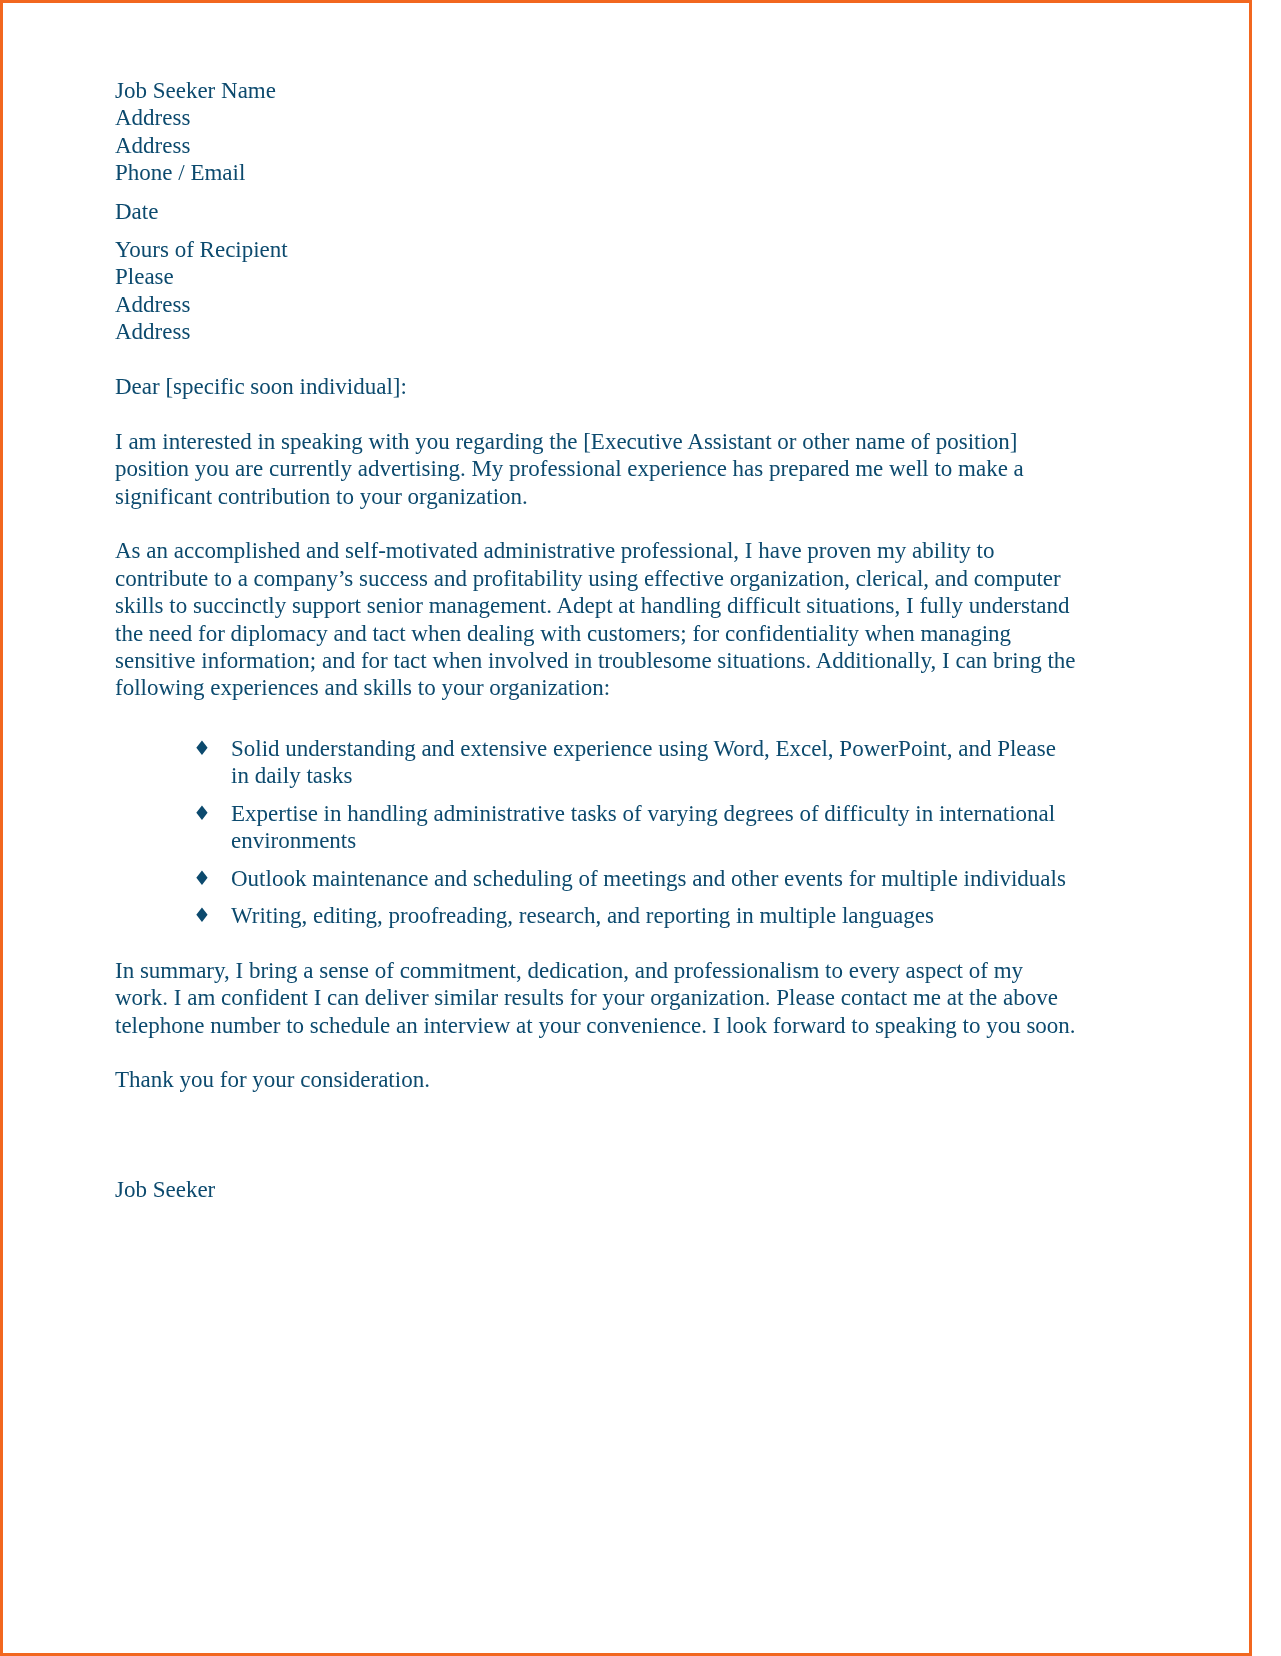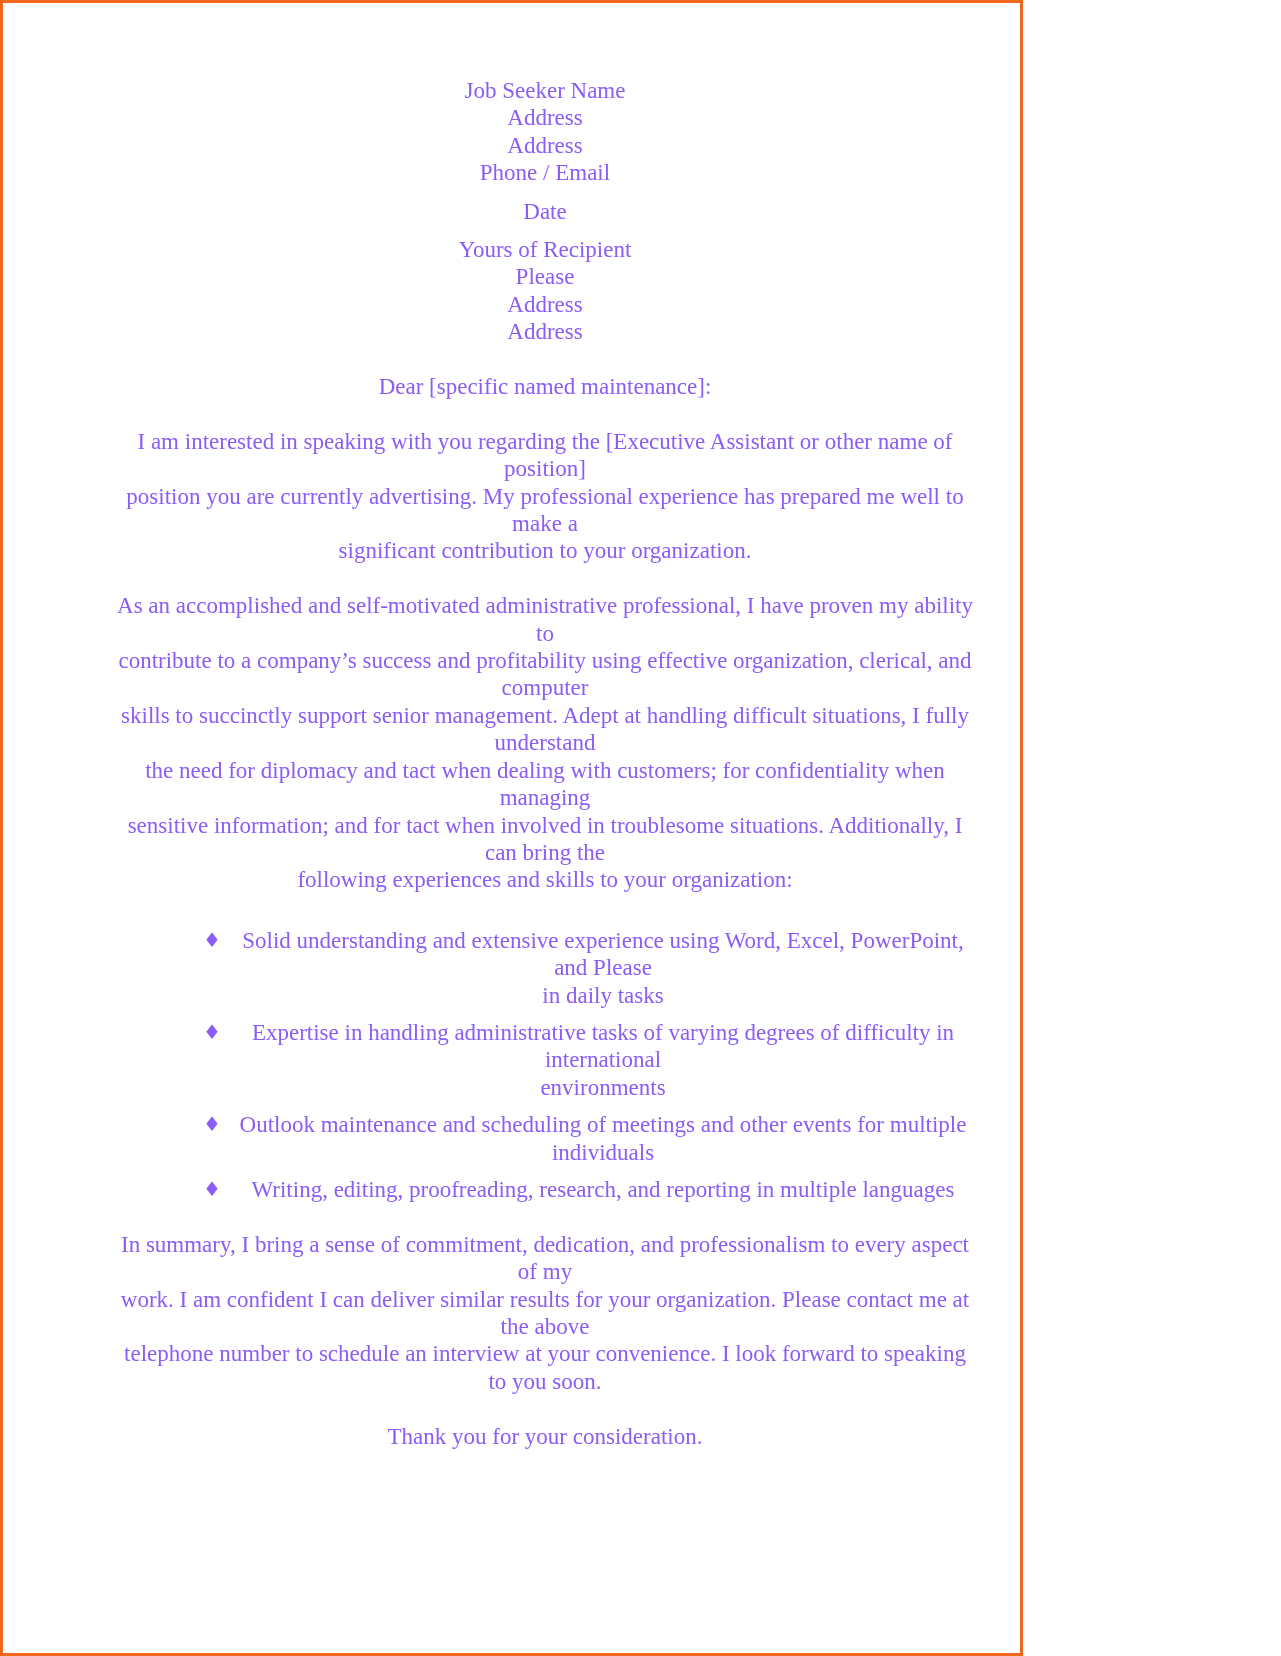--- a/index.html
+++ b/index.html
@@ -2,31 +2,30 @@
 <html><head>
 <meta charset="utf-8">
 <style>
   html, body {
     margin: 0;
     padding: 0;
     background: #ffffff;
   }
   .page {
     position: relative;
-    width: 1023px;
+    width: 1252px;
     height: 1656px;
     box-sizing: border-box;
     background: #ffffff;
     border: 3px solid #f2671f;
     overflow: hidden;
     font-family: "Liberation Serif", "DejaVu Serif", serif;
     font-size: 23px;
     line-height: 27.4px;
-    color: #8b5cf6;
-    text-align: center;
+    color: #0c4a6e;
   }
   .content {
     padding: 74px 45px 0 112px;
   }
   .line {
     white-space: pre-line;
   }
   .block {
     margin-top: 11px;
   }
@@ -75,21 +74,21 @@
 
     <div class="block line">Date</div>
 
     <div class="block">
       <div class="line">Yours of Recipient</div>
       <div class="line">Please</div>
       <div class="line">Address</div>
       <div class="line">Address</div>
     </div>
 
-    <div class="para">Dear [specific named maintenance]:</div>
+    <div class="para">Dear [specific soon individual]:</div>
 
     <div class="para">I am interested in speaking with you regarding the [Executive Assistant or other name of position]
 position you are currently advertising. My professional experience has prepared me well to make a
 significant contribution to your organization.</div>
 
     <div class="para">As an accomplished and self-motivated administrative professional, I have proven my ability to
 contribute to a company’s success and profitability using effective organization, clerical, and computer
 skills to succinctly support senior management. Adept at handling difficult situations, I fully understand
 the need for diplomacy and tact when dealing with customers; for confidentiality when managing
 sensitive information; and for tact when involved in troublesome situations. Additionally, I can bring the
@@ -116,15 +115,16 @@
       </li>
     </ul>
 
     <div class="para">In summary, I bring a sense of commitment, dedication, and professionalism to every aspect of my
 work. I am confident I can deliver similar results for your organization. Please contact me at the above
 telephone number to schedule an interview at your convenience. I look forward to speaking to you soon.</div>
 
     <div class="para">Thank you for your consideration.</div>
 
 
+    <div class="signature">Job Seeker</div>
 
   </div>
 </div>
 
 </body></html>

